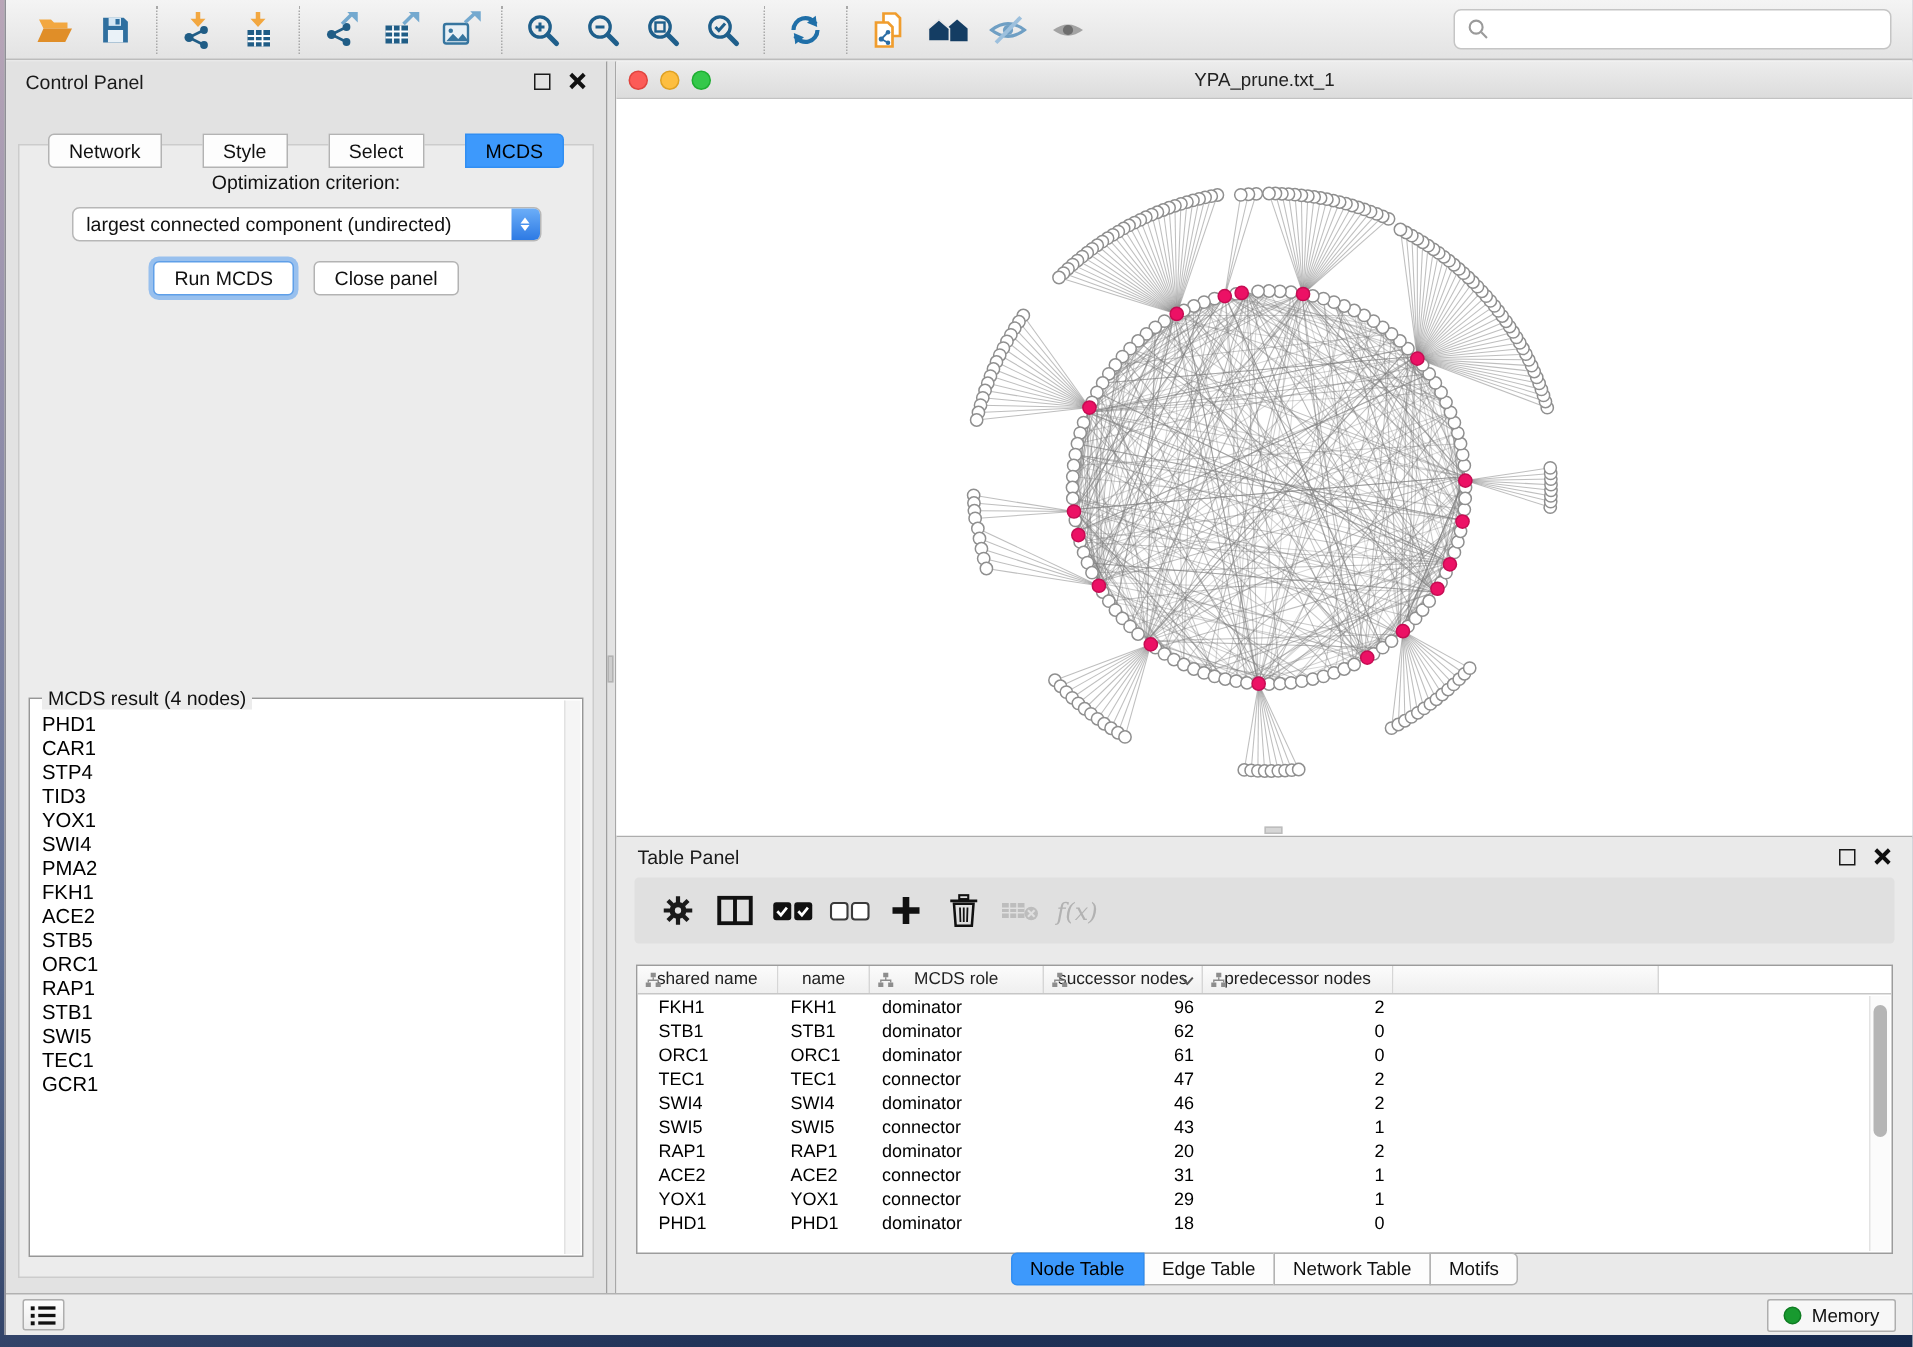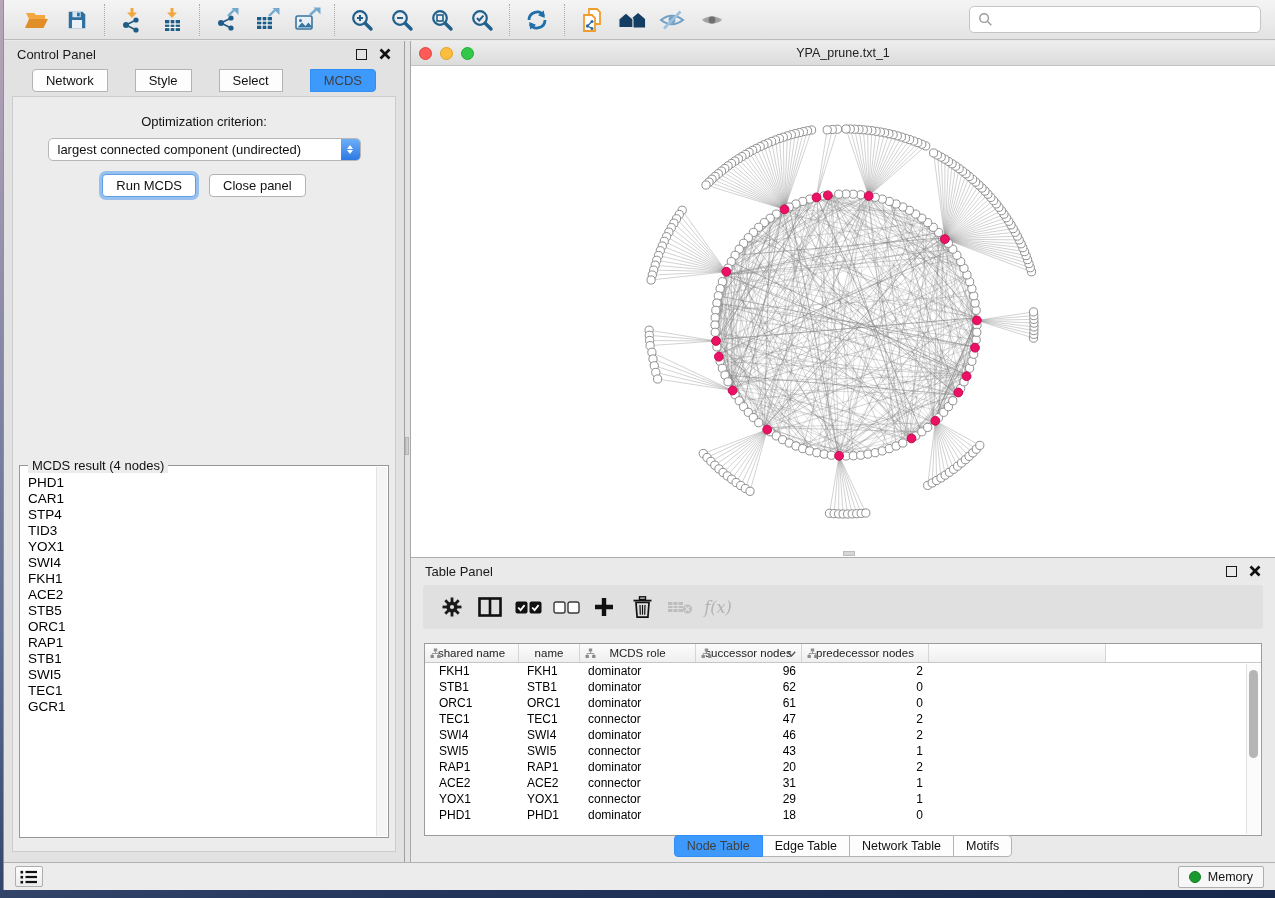--- a/index.html
+++ b/index.html
@@ -39,22 +39,22 @@
   .win-btns { margin-left:auto; display:flex; gap: 12px; align-items:center; }
   .float-btn { width: 11px; height: 11px; border: 1.6px solid #1a1a1a; background: transparent; }
   .close-btn { width: 12px; height: 12px; }
   .seg { display: flex; margin-top: 42px; }
   .seg-btn {
     background:#fdfdfd; border:1px solid #b3b3b3; padding: 3px 13px;
     font-size: 13px; margin-left: -1px; color:#111; position: relative;
   }
   .seg-btn:first-child { border-radius: 4px 0 0 4px; margin-left: 0; }
   .seg-btn:last-child { border-radius: 0 4px 4px 0; }
-  .seg-btn.active { background:#3d99fc; border-color:#318ef2; color:#404040; z-index:1; }
-  .cp-tabs { display:flex; justify-content:center; margin-top: 2px; position: relative; z-index: 2; gap: 28px; }
+  .seg-btn.active { background:#3d99fc; border-color:#318ef2; color:#000000; z-index:1; }
+  .cp-tabs { display:flex; justify-content:center; margin-top: 22px; position: relative; z-index: 2; gap: 28px; }
   .cp-body {
     position:absolute; left:8px; right:8px; top:55px; bottom:10px;
     background:#ececec; border:1px solid #cccccc;
   }
   .opt-label { text-align:center; margin-top: 17px; font-size: 13px; color:#111; }
   .select {
     margin: 9px auto 0; width: 313px; height: 23px; background:#fff;
     border: 1px solid #b7b7b7; border-radius: 5px; position: relative;
     display:flex; align-items:center; padding-left: 9px; font-size: 13px; color:#111;
   }
@@ -333,20 +333,21 @@
       </div>
       <div class="result-box">
         <span class="result-legend">MCDS result (4 nodes)</span>
         <ul class="mcds-list" id="mcds-list">
             <li>PHD1</li>
             <li>CAR1</li>
             <li>STP4</li>
             <li>TID3</li>
             <li>YOX1</li>
             <li>SWI4</li>
+            <li>PMA2</li>
             <li>FKH1</li>
             <li>ACE2</li>
             <li>STB5</li>
             <li>ORC1</li>
             <li>RAP1</li>
             <li>STB1</li>
             <li>SWI5</li>
             <li>TEC1</li>
             <li>GCR1</li>
           </ul>

